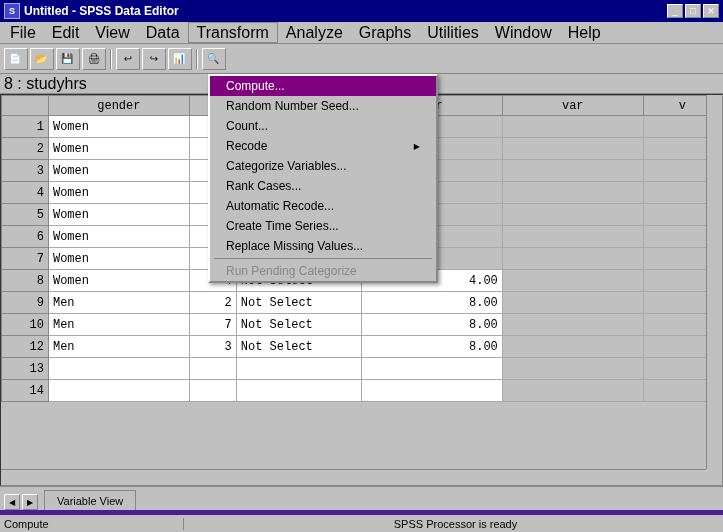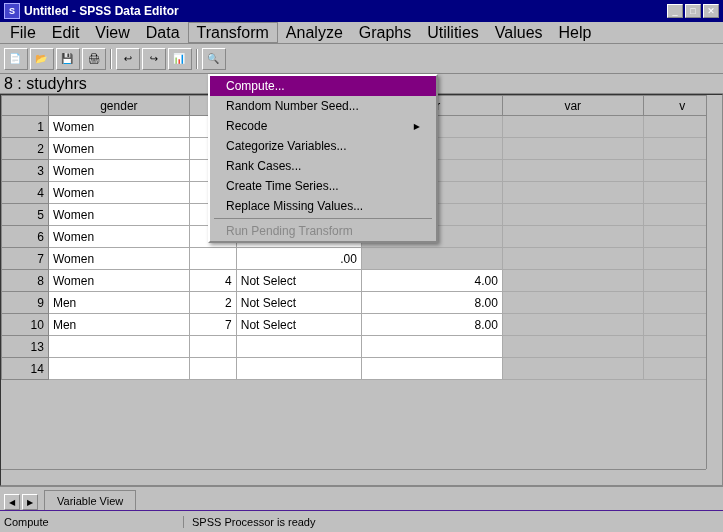--- a/index.html
+++ b/index.html
@@ -135,20 +135,21 @@
     .data-grid-container {
       flex: 1;
       overflow: hidden;
       position: relative;
       border: 1px inset #888;
     }
     .data-grid {
       width: 100%;
       border-collapse: collapse;
       table-layout: fixed;
+      font-family: Liberation Mono, monospace;
     }
     .data-grid th, .data-grid td {
       border: 1px solid #aaa;
       padding: 1px 4px;
       font-size: 12px;
       overflow: hidden;
       white-space: nowrap;
     }
     .data-grid th {
       background: #c0c0c0;
@@ -211,34 +212,35 @@
     .tab.active {
       background: white;
       font-weight: bold;
     }
 
     
     .status-bar {
       display: flex;
       height: 22px;
       background: #c0c0c0;
-      border-top: 1px solid #4c1d95;
+      border-top: 5px solid #4c1d95;
       align-items: center;
       padding: 0 4px;
     }
     .status-left {
       width: 180px;
       font-size: 11px;
       border-right: 1px solid #888;
       padding-right: 4px;
     }
     .status-right {
       flex: 1;
       font-size: 11px;
       padding-left: 8px;
+      text-align: center;
     }
     .scroll-arrow {
       width: 16px;
       height: 16px;
       background: #c0c0c0;
       border: 1px solid #888;
       border-top-color: #fff;
       border-left-color: #fff;
       display: flex;
       align-items: center;
@@ -322,21 +324,21 @@
 
 <div class="menu-bar">
   <span class="menu-item">File</span>
   <span class="menu-item">Edit</span>
   <span class="menu-item">View</span>
   <span class="menu-item">Data</span>
   <span class="menu-item transform-active">Transform</span>
   <span class="menu-item">Analyze</span>
   <span class="menu-item">Graphs</span>
   <span class="menu-item">Utilities</span>
-  <span class="menu-item">Values</span>
+  <span class="menu-item">Window</span>
   <span class="menu-item">Help</span>
 </div>
 
 <div class="toolbar">
   <div class="toolbar-btn">📄</div>
   <div class="toolbar-btn">📂</div>
   <div class="toolbar-btn">💾</div>
   <div class="toolbar-btn">🖨</div>
   <div class="toolbar-separator"></div>
   <div class="toolbar-btn">↩</div>
@@ -449,20 +451,29 @@
           <tr>
       <td class="row-num">10</td>
       <td>Men</td>
       <td style="text-align:right">7</td>
       <td>Not Select</td>
       <td style="text-align:right">8.00</td>
       <td style="background:#c0c0c0"></td>
       <td style="background:#c0c0c0"></td>
     </tr>
           <tr>
+      <td class="row-num">12</td>
+      <td>Men</td>
+      <td style="text-align:right">3</td>
+      <td>Not Select</td>
+      <td style="text-align:right">8.00</td>
+      <td style="background:#c0c0c0"></td>
+      <td style="background:#c0c0c0"></td>
+    </tr>
+          <tr>
       <td class="row-num">13</td>
       <td></td>
       <td></td>
       <td></td>
       <td></td>
       <td style="background:#c0c0c0"></td>
       <td style="background:#c0c0c0"></td>
     </tr>
           <tr>
       <td class="row-num">14</td>
@@ -495,33 +506,39 @@
 
 <div class="dropdown-overlay" style="position:fixed;top:0;left:0;pointer-events:none;border-radius:21px;">
   <div class="transform-menu" style="pointer-events:all;">
     <div class="menu-option highlighted">
       <span>Compute...</span>
     </div>
     <div class="menu-option">
       <span>Random Number Seed...</span>
     </div>
     <div class="menu-option">
+      <span>Count...</span>
+    </div>
+    <div class="menu-option">
       <span>Recode</span>
       <span class="arrow">▶</span>
     </div>
     <div class="menu-option">
       <span>Categorize Variables...</span>
     </div>
     <div class="menu-option">
       <span>Rank Cases...</span>
     </div>
     <div class="menu-option">
+      <span>Automatic Recode...</span>
+    </div>
+    <div class="menu-option">
       <span>Create Time Series...</span>
     </div>
     <div class="menu-option">
       <span>Replace Missing Values...</span>
     </div>
     <div class="menu-separator"></div>
     <div class="menu-option disabled">
-      <span>Run Pending Transform</span>
+      <span>Run Pending Categorize</span>
     </div>
   </div>
 </div>
 
 </body></html>

